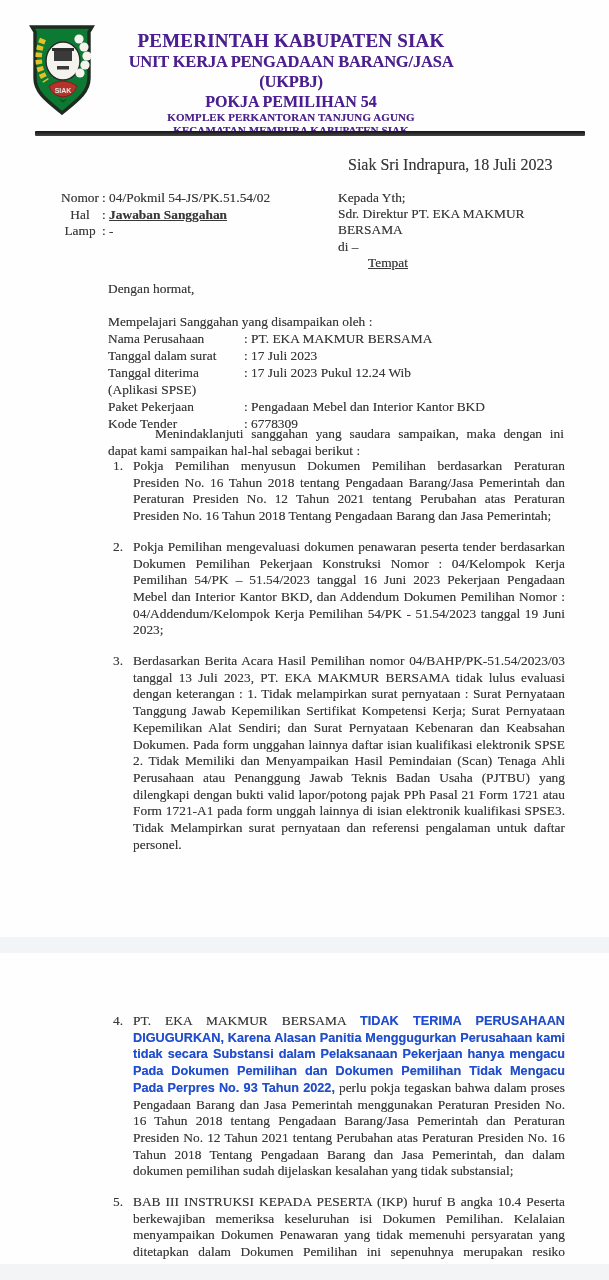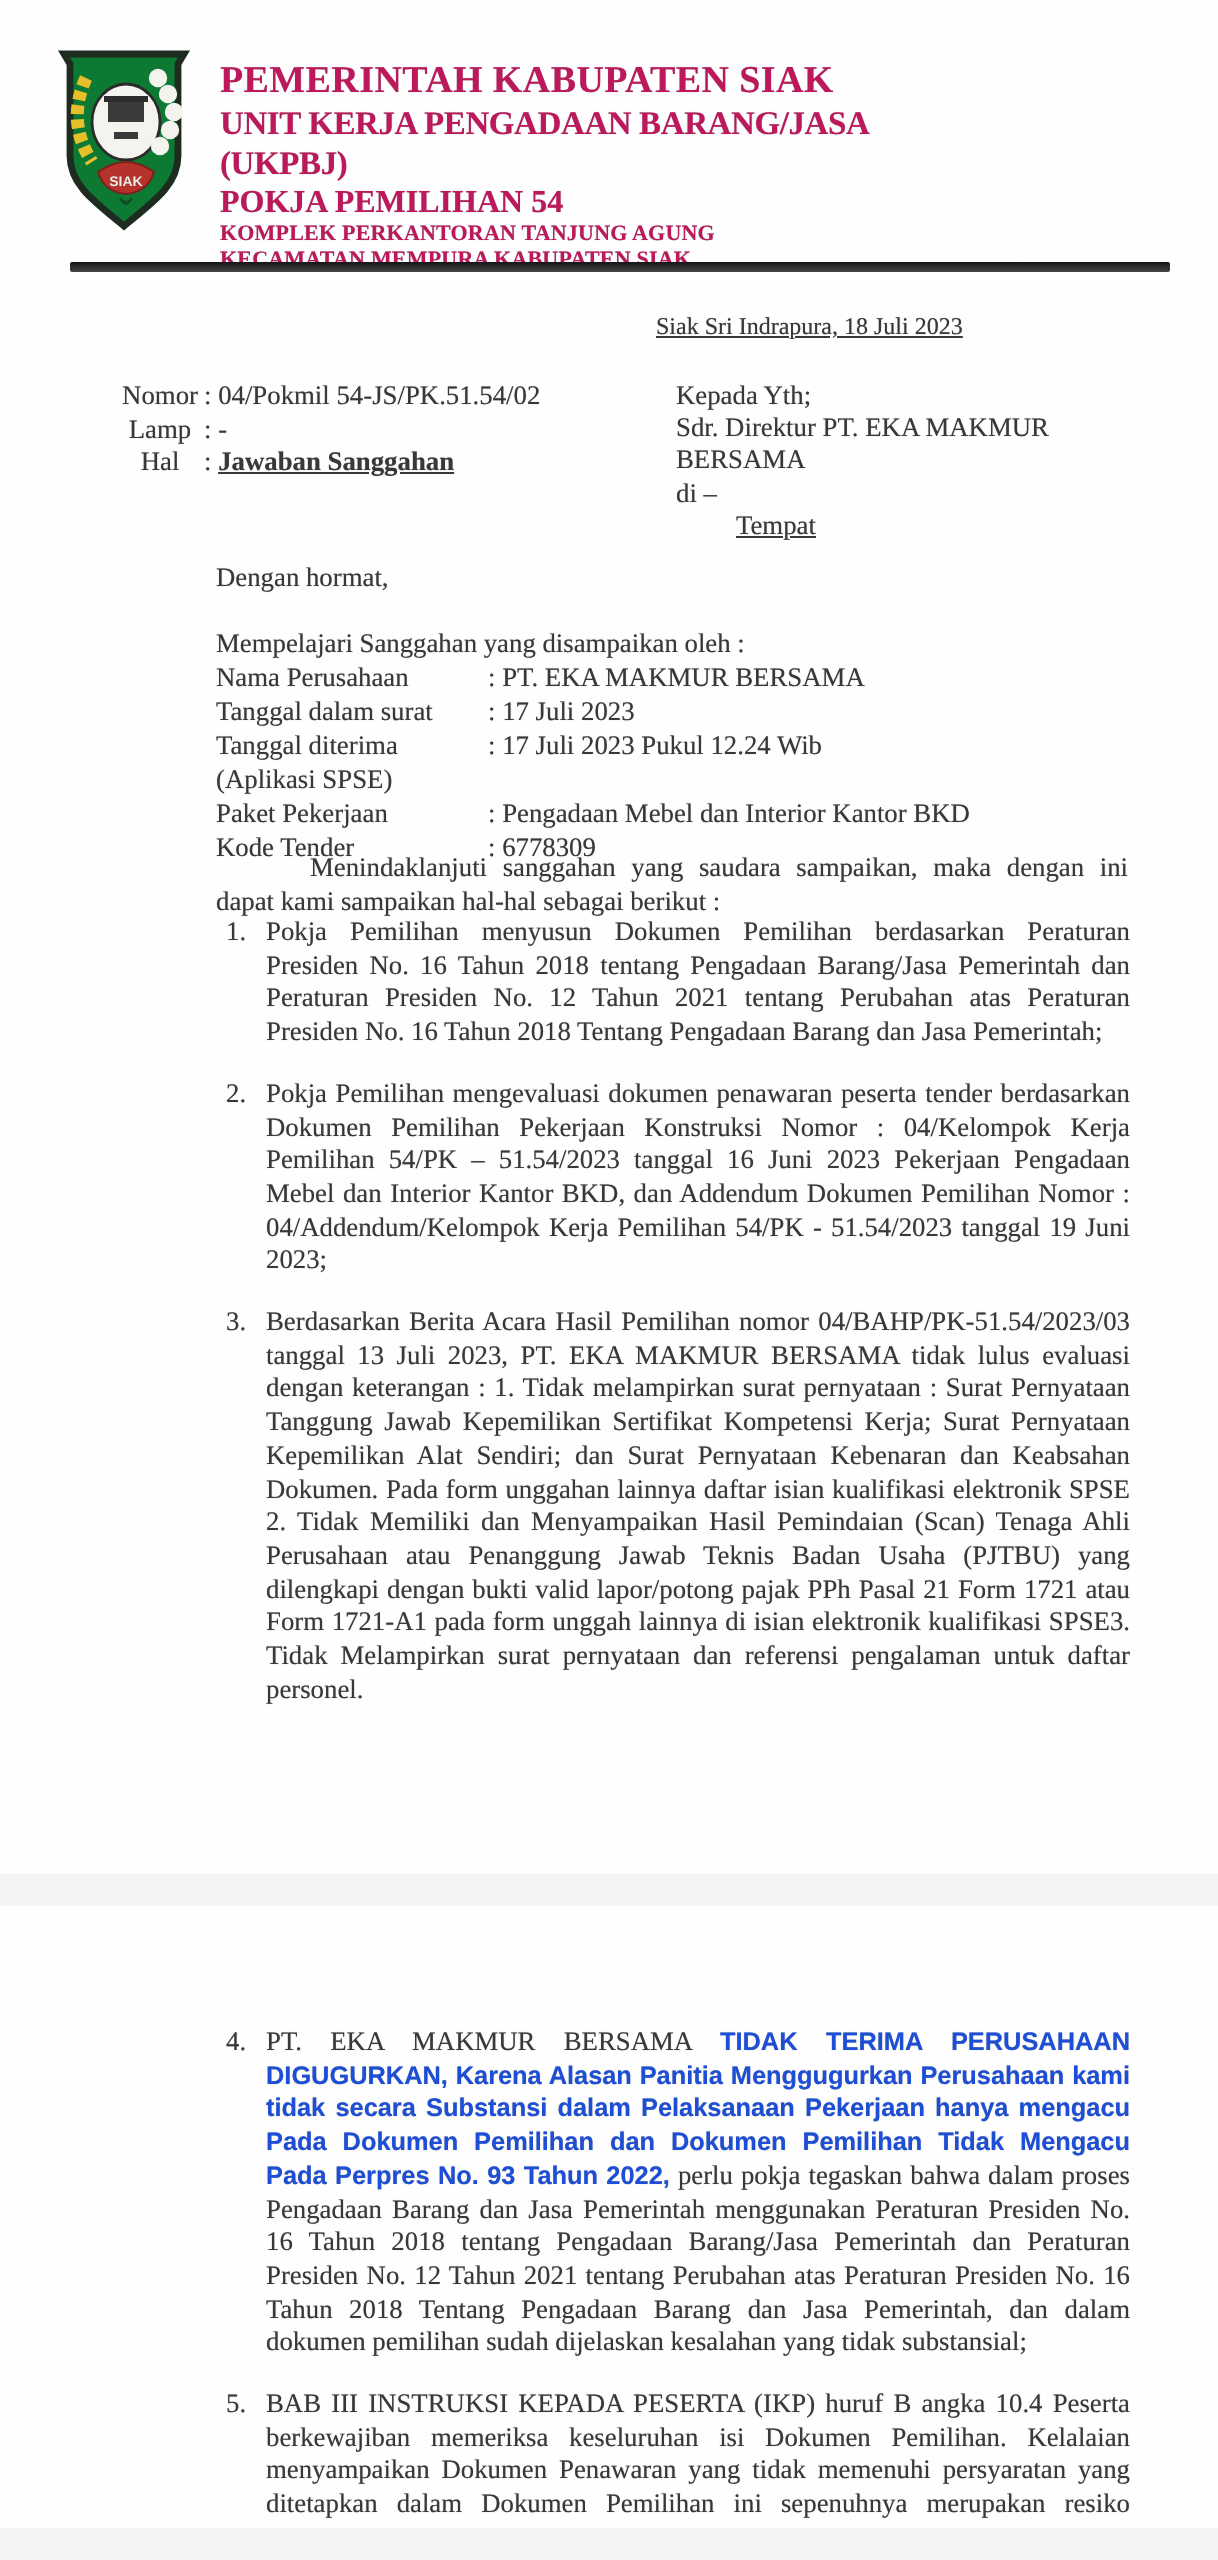--- a/index.html
+++ b/index.html
@@ -3,32 +3,32 @@
 <meta charset="utf-8">
 <style>
   html,body{margin:0;padding:0;background:#ffffff;}
   .page{
     position:relative;width:609px;height:1280px;background:#fefefe;overflow:hidden;
     font-family:"Liberation Serif","DejaVu Serif",serif;color:#383838;
   }
   .scan-text{text-shadow:0 0 .45px rgba(70,70,70,.55);}
 
   
-  .letterhead{position:absolute;left:110px;top:30px;width:362px;color:#be185d;}
+  .letterhead{position:absolute;left:110px;top:30px;width:362px;text-align:center;color:#4c1d95;}
   .lh1{font-size:19px;font-weight:bold;letter-spacing:.2px;line-height:22px;}
   .lh2{font-size:16.5px;font-weight:bold;line-height:20px;letter-spacing:-.2px;}
   .lh3{font-size:16px;font-weight:bold;line-height:19px;}
   .lh4{font-size:11px;font-weight:bold;line-height:13px;letter-spacing:.1px;}
   .lh5{font-size:11px;font-weight:bold;line-height:13px;letter-spacing:.1px;}
   .logo{position:absolute;left:27px;top:24px;width:70px;height:92px;}
   .divider{position:absolute;left:35px;top:131px;width:550px;height:5px;
     background:linear-gradient(#141414,#454545);border-radius:1px;}
 
   
-  .dateline{position:absolute;left:328px;top:156px;font-size:12px;text-decoration:underline;}
+  .dateline{position:absolute;left:348px;top:156px;font-size:16px;}
   .refblock{position:absolute;left:58px;top:190px;font-size:13.4px;line-height:16.5px;text-align:center;}
   .refrow{display:flex;}
   .reflabel{width:44px;}
   .refval{white-space:nowrap;}
   .hal-strong{font-weight:bold;text-decoration:underline;}
   .recipient{position:absolute;left:338px;top:190px;font-size:13.4px;line-height:16.2px;}
   .tempat{margin-left:30px;text-decoration:underline;}
 
   
   .salutation{position:absolute;left:108px;top:281px;font-size:13.4px;}
@@ -84,26 +84,26 @@
   <div class="divider"></div>
 
   <div class="dateline">Siak Sri Indrapura, 18 Juli  2023</div>
 
   <div class="refblock">
     <div class="refrow">
       <span class="reflabel">Nomor</span>
       <span class="refval">: 04/Pokmil 54-JS/PK.51.54/02</span>
     </div>
     <div class="refrow">
+      <span class="reflabel">Hal</span>
+      <span class="refval"><span>: </span><span class="hal-strong">Jawaban Sanggahan</span></span>
+    </div>
+    <div class="refrow">
       <span class="reflabel">Lamp</span>
       <span class="refval">: -</span>
-    </div>
-    <div class="refrow">
-      <span class="reflabel">Hal</span>
-      <span class="refval"><span>: </span><span class="hal-strong">Jawaban Sanggahan</span></span>
     </div>
   </div>
 
   <div class="recipient">
     <div>Kepada Yth;</div>
     <div>Sdr. Direktur PT. EKA MAKMUR</div>
     <div>BERSAMA</div>
     <div>di –</div>
     <div class="tempat">Tempat</div>
   </div>

